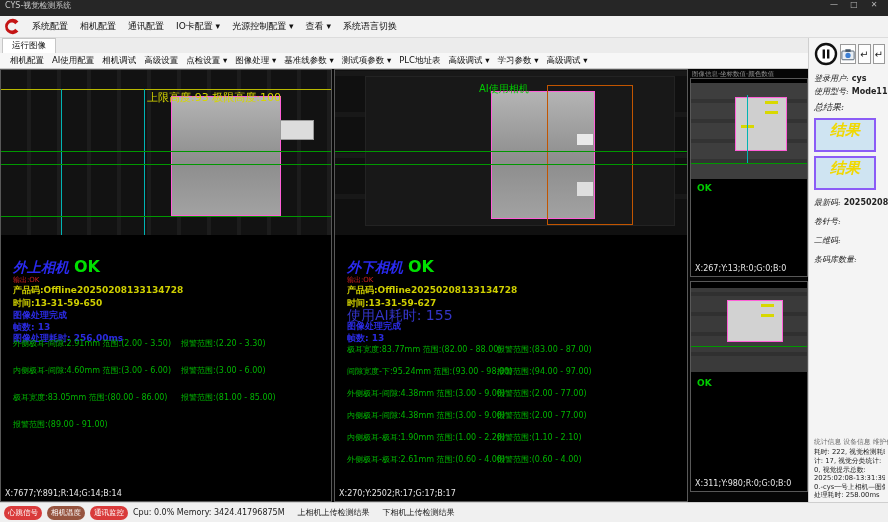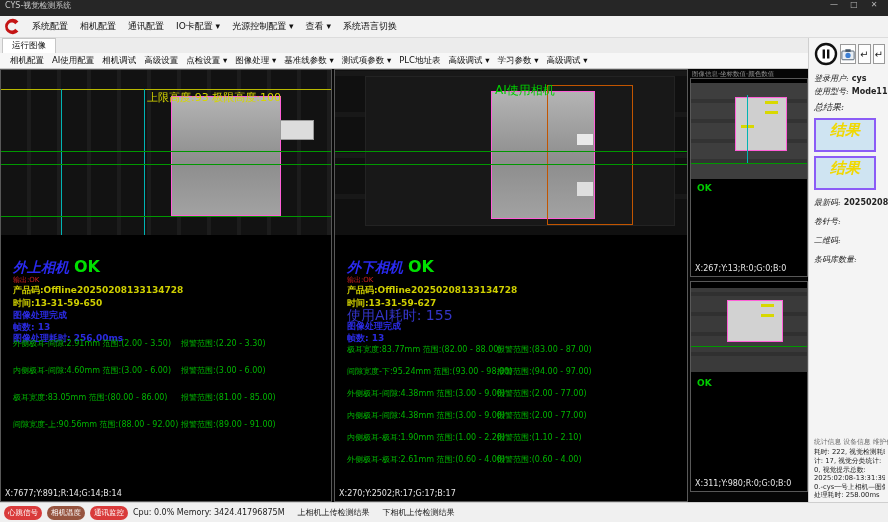--- a/index.html
+++ b/index.html
@@ -63,21 +63,21 @@
   .l-g1 { left:0; right:0; top:81px; height:1px; background:#009800; }
   .l-g2 { left:0; right:0; top:94px; height:1px; background:#009800; }
   #cam1 .l-g3 { left:0; right:0; top:146px; height:1px; background:#009800; }
   .roi-label { left:146px; top:20px; font-size:11px; color:#d6d600; white-space:nowrap; }
 
   #cam2 .frame2 { left:30px; top:6px; right:12px; height:150px; background:#181818; border:1px solid #232323; }
   #cam2 .part2 { left:156px; top:21px; width:104px; height:128px; }
   #cam2 .orange-box { left:212px; top:15px; width:86px; height:140px; border:1px solid #c25500; background:transparent; }
   #cam2 .glint1 { left:242px; top:64px; width:16px; height:11px; background:#e9e9e9; }
   #cam2 .glint2 { left:242px; top:112px; width:16px; height:14px; background:#dedede; }
-  .ai-label { left:160px; top:12px; font-size:12px; color:#00cc00; white-space:nowrap; }
+  .ai-label { left:144px; top:12px; font-size:10px; color:#00cc00; white-space:nowrap; }
 
   #cam3 .part3 { left:44px; top:14px; width:52px; height:54px; background:#cfcfcf; border:1px solid #ff5fd8; }
   #cam3 .l-gs { left:0; right:0; top:80px; height:1px; background:#009800; }
   #cam3 .l-cys { left:56px; top:12px; width:1px; height:68px; background:#00b4b4; }
   #cam4 .part4 { left:36px; top:12px; width:56px; height:42px; background:#d2d2d2; border:1px solid #ff5fd8; }
   #cam4 .l-gs { left:0; right:0; top:58px; height:1px; background:#009800; }
   .ydash { background:#d8d800; width:13px; height:3px; }
   #cam3 .yd1 { left:74px; top:18px; } #cam3 .yd2 { left:74px; top:28px; } #cam3 .yd3 { left:50px; top:42px; }
   #cam4 .yd1 { left:70px; top:16px; } #cam4 .yd2 { left:70px; top:26px; }
   .ok-small { left:6px; font-size:9px; font-weight:bold; color:#00cc00; }
@@ -225,21 +225,20 @@
                 <span class="mtext">内侧极耳-间隙:4.60mm 范围:(3.00 - 6.00)</span>
                 <span class="malarm">报警范围:(3.00 - 6.00)</span>
               </div>
 
               <div class="meas-row">
                 <span class="mtext">极耳宽度:83.05mm 范围:(80.00 - 86.00)</span>
                 <span class="malarm">报警范围:(81.00 - 85.00)</span>
               </div>
 
               <div class="meas-row">
-                <span class="mtext">间隙宽度-上:90.56mm 范围:(88.00 - 92.00)</span>
                 <span class="malarm">报警范围:(89.00 - 91.00)</span>
               </div>
             </div>
           <div class="coord">X:7677;Y:891;R:14;G:14;B:14</div>
         </div>
 
         <div class="cam-panel" id="cam2">
           <div class="photo p2">
             <div class="frame2"></div>
             <div class="part part2"></div>

